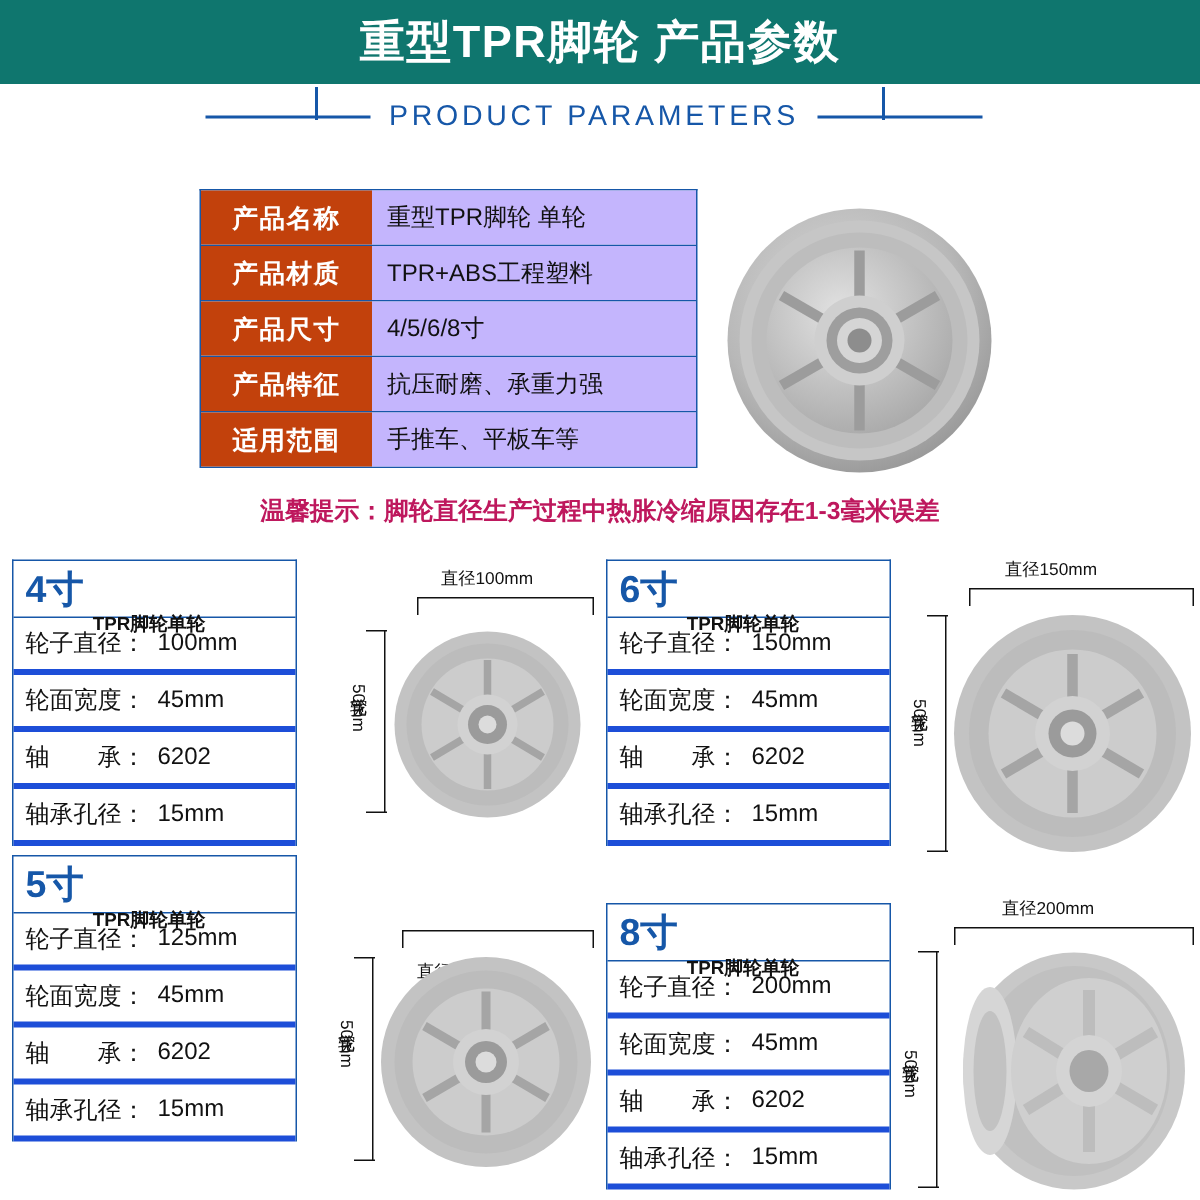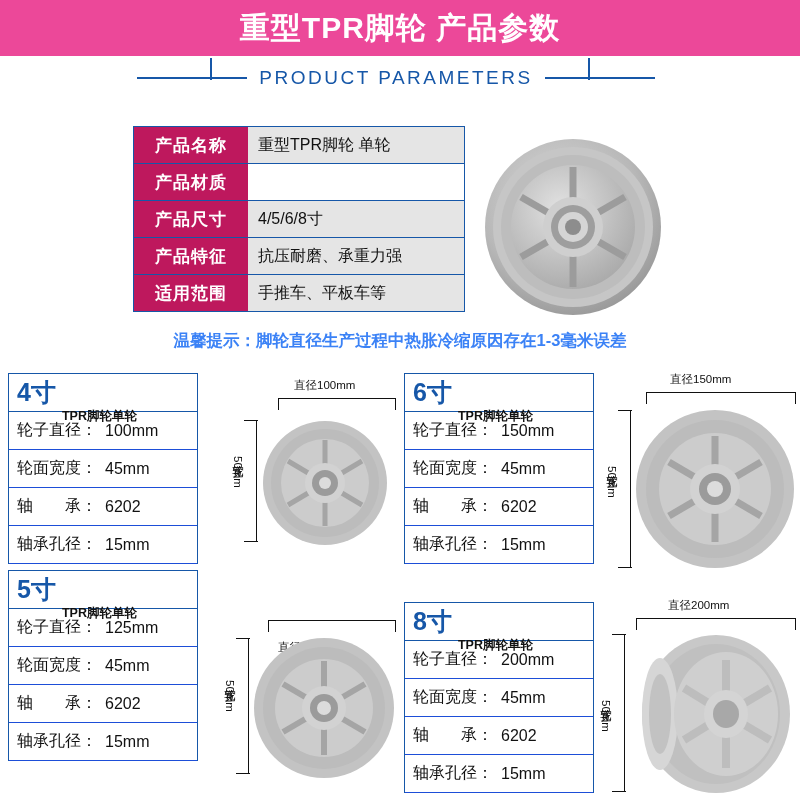--- a/index.html
+++ b/index.html
@@ -19,21 +19,21 @@
     width: 800px;
     height: 800px;
   }
 
   
   .header-bar {
     position: absolute;
     left: 0; top: 0;
     width: 800px;
     height: 56px;
-    background: #ec4899;
+    background: #0f766e;
     display: flex;
     align-items: center;
     justify-content: center;
   }
   .header-title {
     color: #ffffff;
     font-size: 30px;
     font-weight: bold;
     letter-spacing: 1px;
     white-space: nowrap;
@@ -77,58 +77,58 @@
     border: 1px solid #1657a8;
     border-bottom: none;
   }
   .spec-row {
     display: flex;
     height: 36px;
     border-bottom: 1px solid #1657a8;
   }
   .spec-key {
     width: 114px;
-    background: #be185d;
+    background: #c2410c;
     color: #fff;
     font-size: 17px;
     font-weight: bold;
     display: flex;
     align-items: center;
     justify-content: center;
     letter-spacing: 1px;
     box-sizing: border-box;
   }
   .spec-val {
     flex: 1;
     color: #111;
     font-size: 16px;
     display: flex;
     align-items: center;
     padding-left: 10px;
     box-sizing: border-box;
-    background: #e5e5e5;
+    background: #c4b5fd;
   }
 
   
   .hero-wheel {
     position: absolute;
     left: 478px;
     top: 132px;
     width: 190px;
     height: 190px;
   }
 
   
   .notice {
     position: absolute;
     left: 0;
     top: 330px;
     width: 800px;
     text-align: center;
-    color: #3b82f6;
+    color: #be185d;
     font-size: 16.5px;
     font-weight: bold;
     white-space: nowrap;
   }
 
   
   .card {
     position: absolute;
     width: 188px;
     border: 1px solid #1657a8;
@@ -153,21 +153,21 @@
     color: #111;
     font-size: 12.5px;
     margin-left: 6px;
     font-weight: bold;
     margin-top: 48px;
   }
   .card-row {
     display: flex;
     align-items: center;
     height: 38px;
-    border-bottom: 1px solid #1d4ed8;
+    border-bottom: 4px solid #1d4ed8;
     font-size: 16px;
     color: #111;
     box-sizing: border-box;
   }
   .card-row .lbl {
     width: 96px;
     padding-left: 8px;
     box-sizing: border-box;
     display: flex;
     justify-content: space-between;
@@ -232,20 +232,21 @@
     <div class="subtitle-line right"></div>
   </div>
 
   <div class="spec-table">
     <div class="spec-row">
       <div class="spec-key">产品名称</div>
       <div class="spec-val">重型TPR脚轮  单轮</div>
     </div>
     <div class="spec-row">
       <div class="spec-key">产品材质</div>
+      <div class="spec-val">TPR+ABS工程塑料</div>
     </div>
     <div class="spec-row">
       <div class="spec-key">产品尺寸</div>
       <div class="spec-val">4/5/6/8寸</div>
     </div>
     <div class="spec-row">
       <div class="spec-key">产品特征</div>
       <div class="spec-val">抗压耐磨、承重力强</div>
     </div>
     <div class="spec-row">

